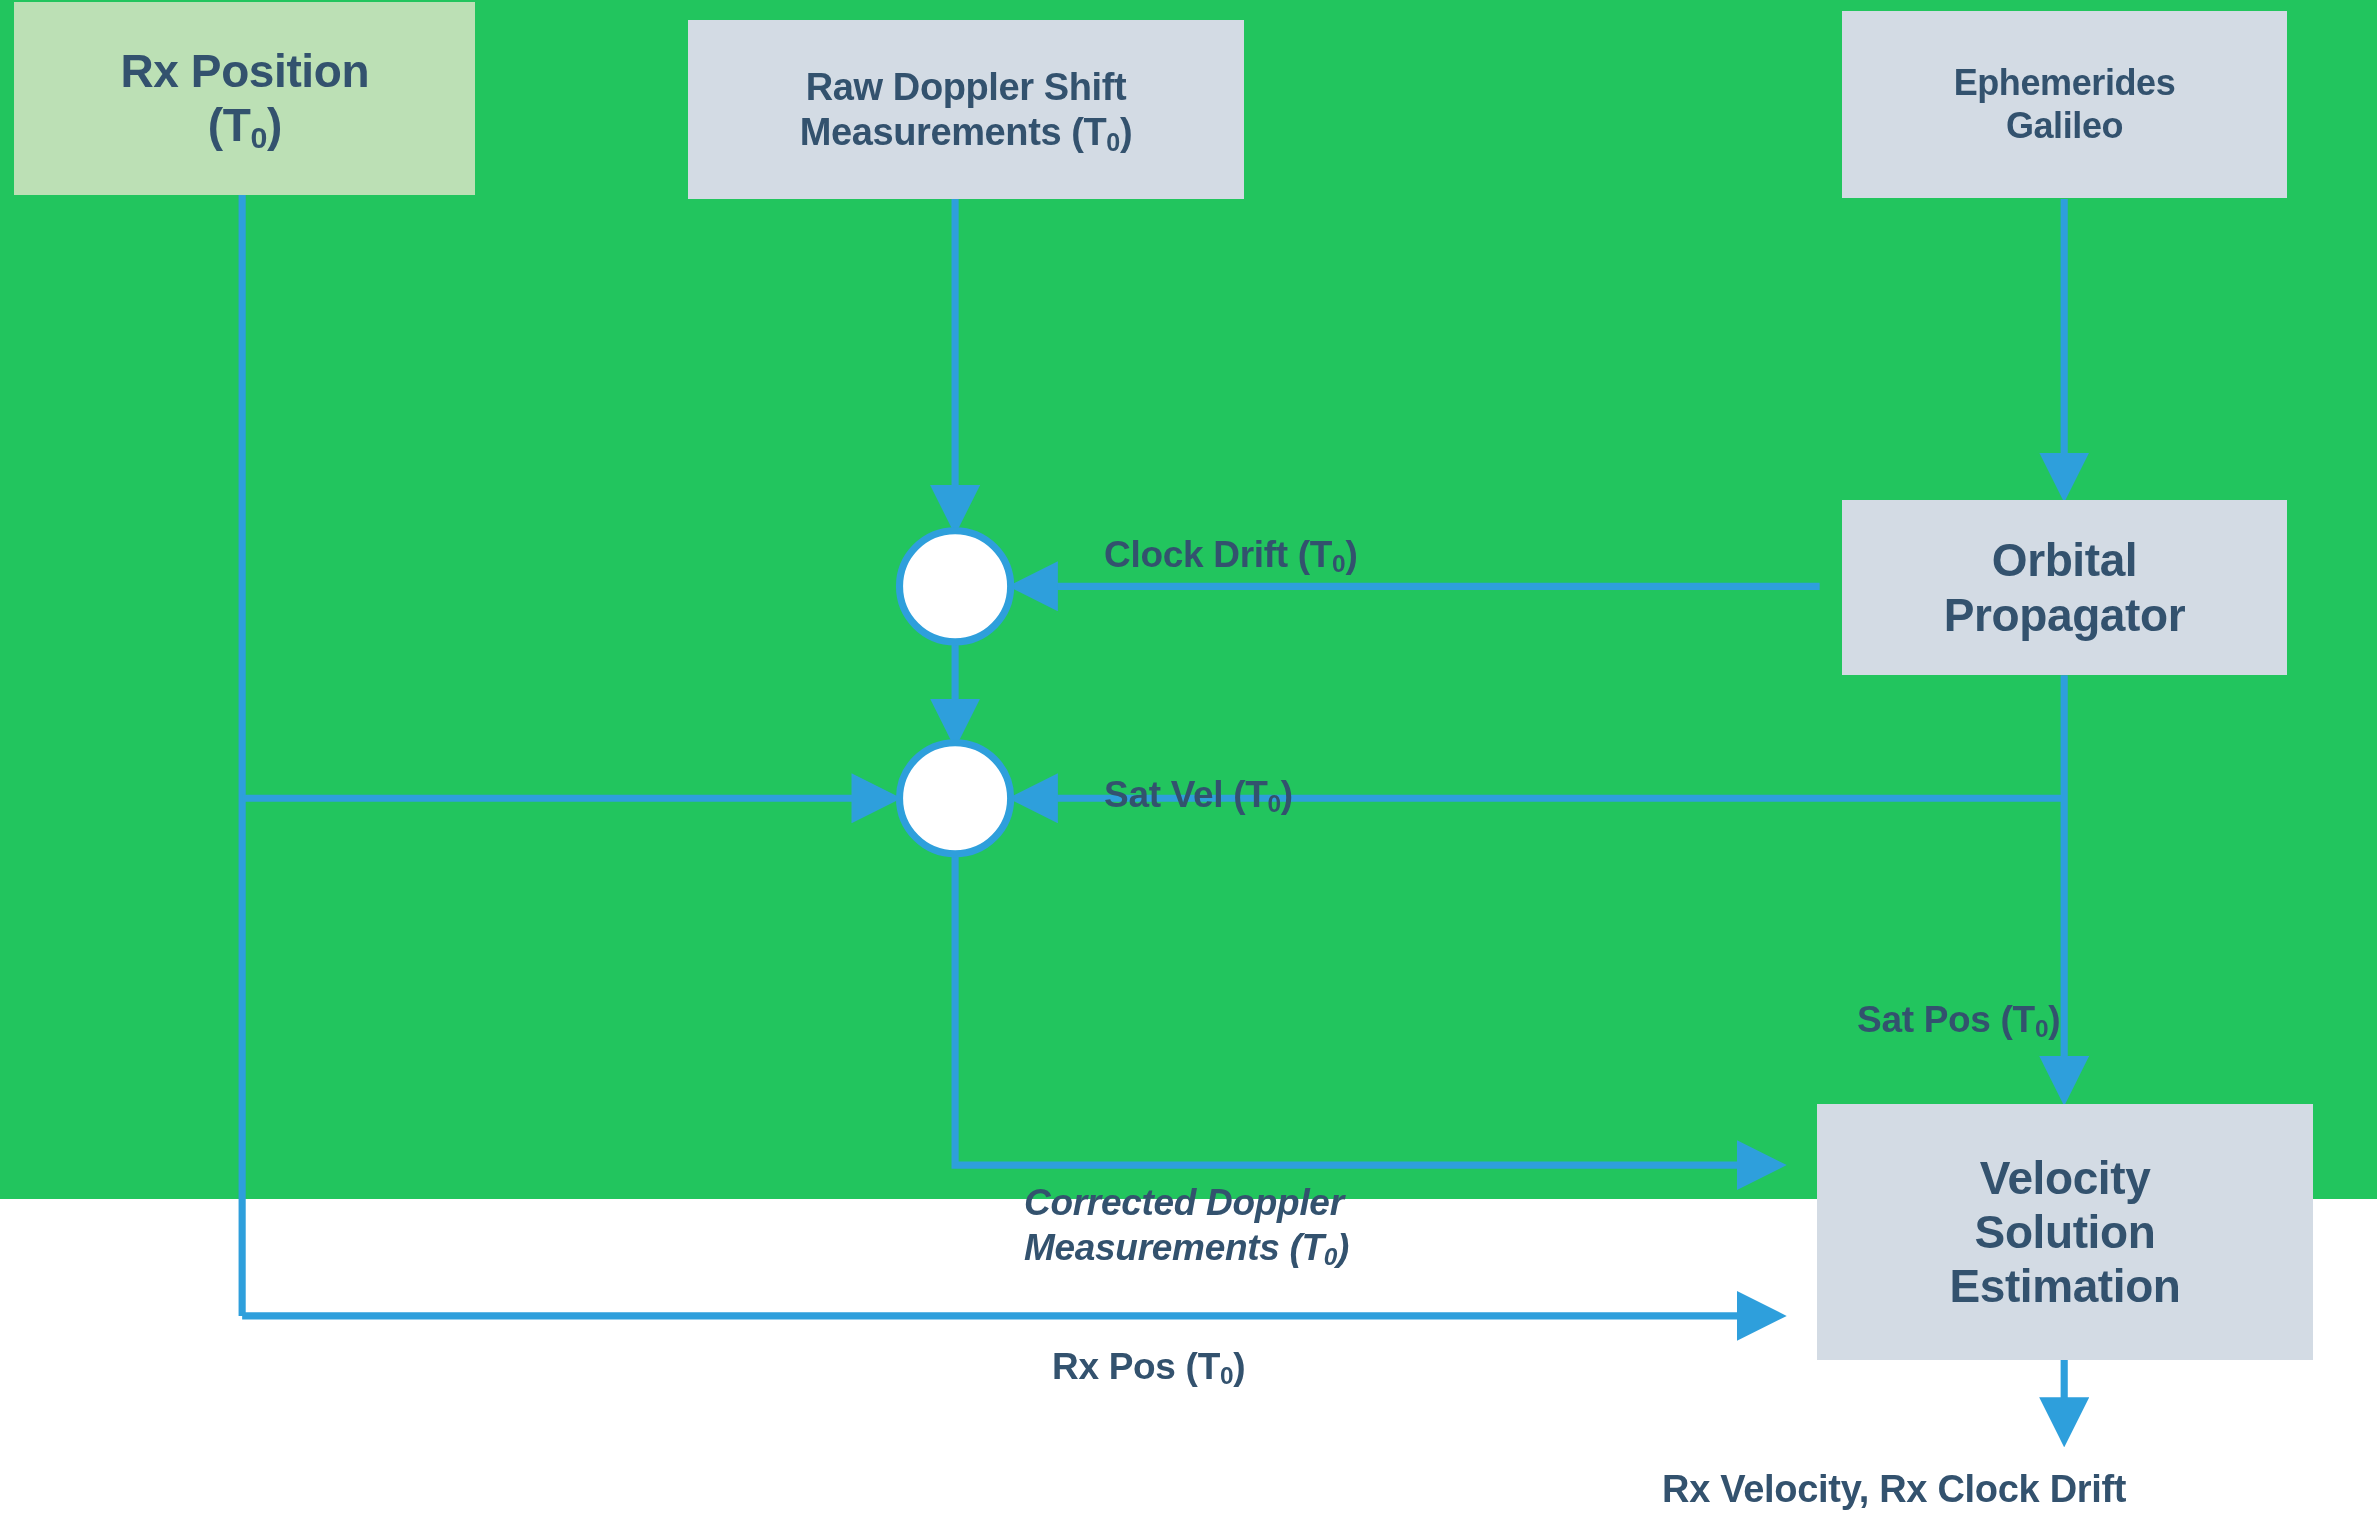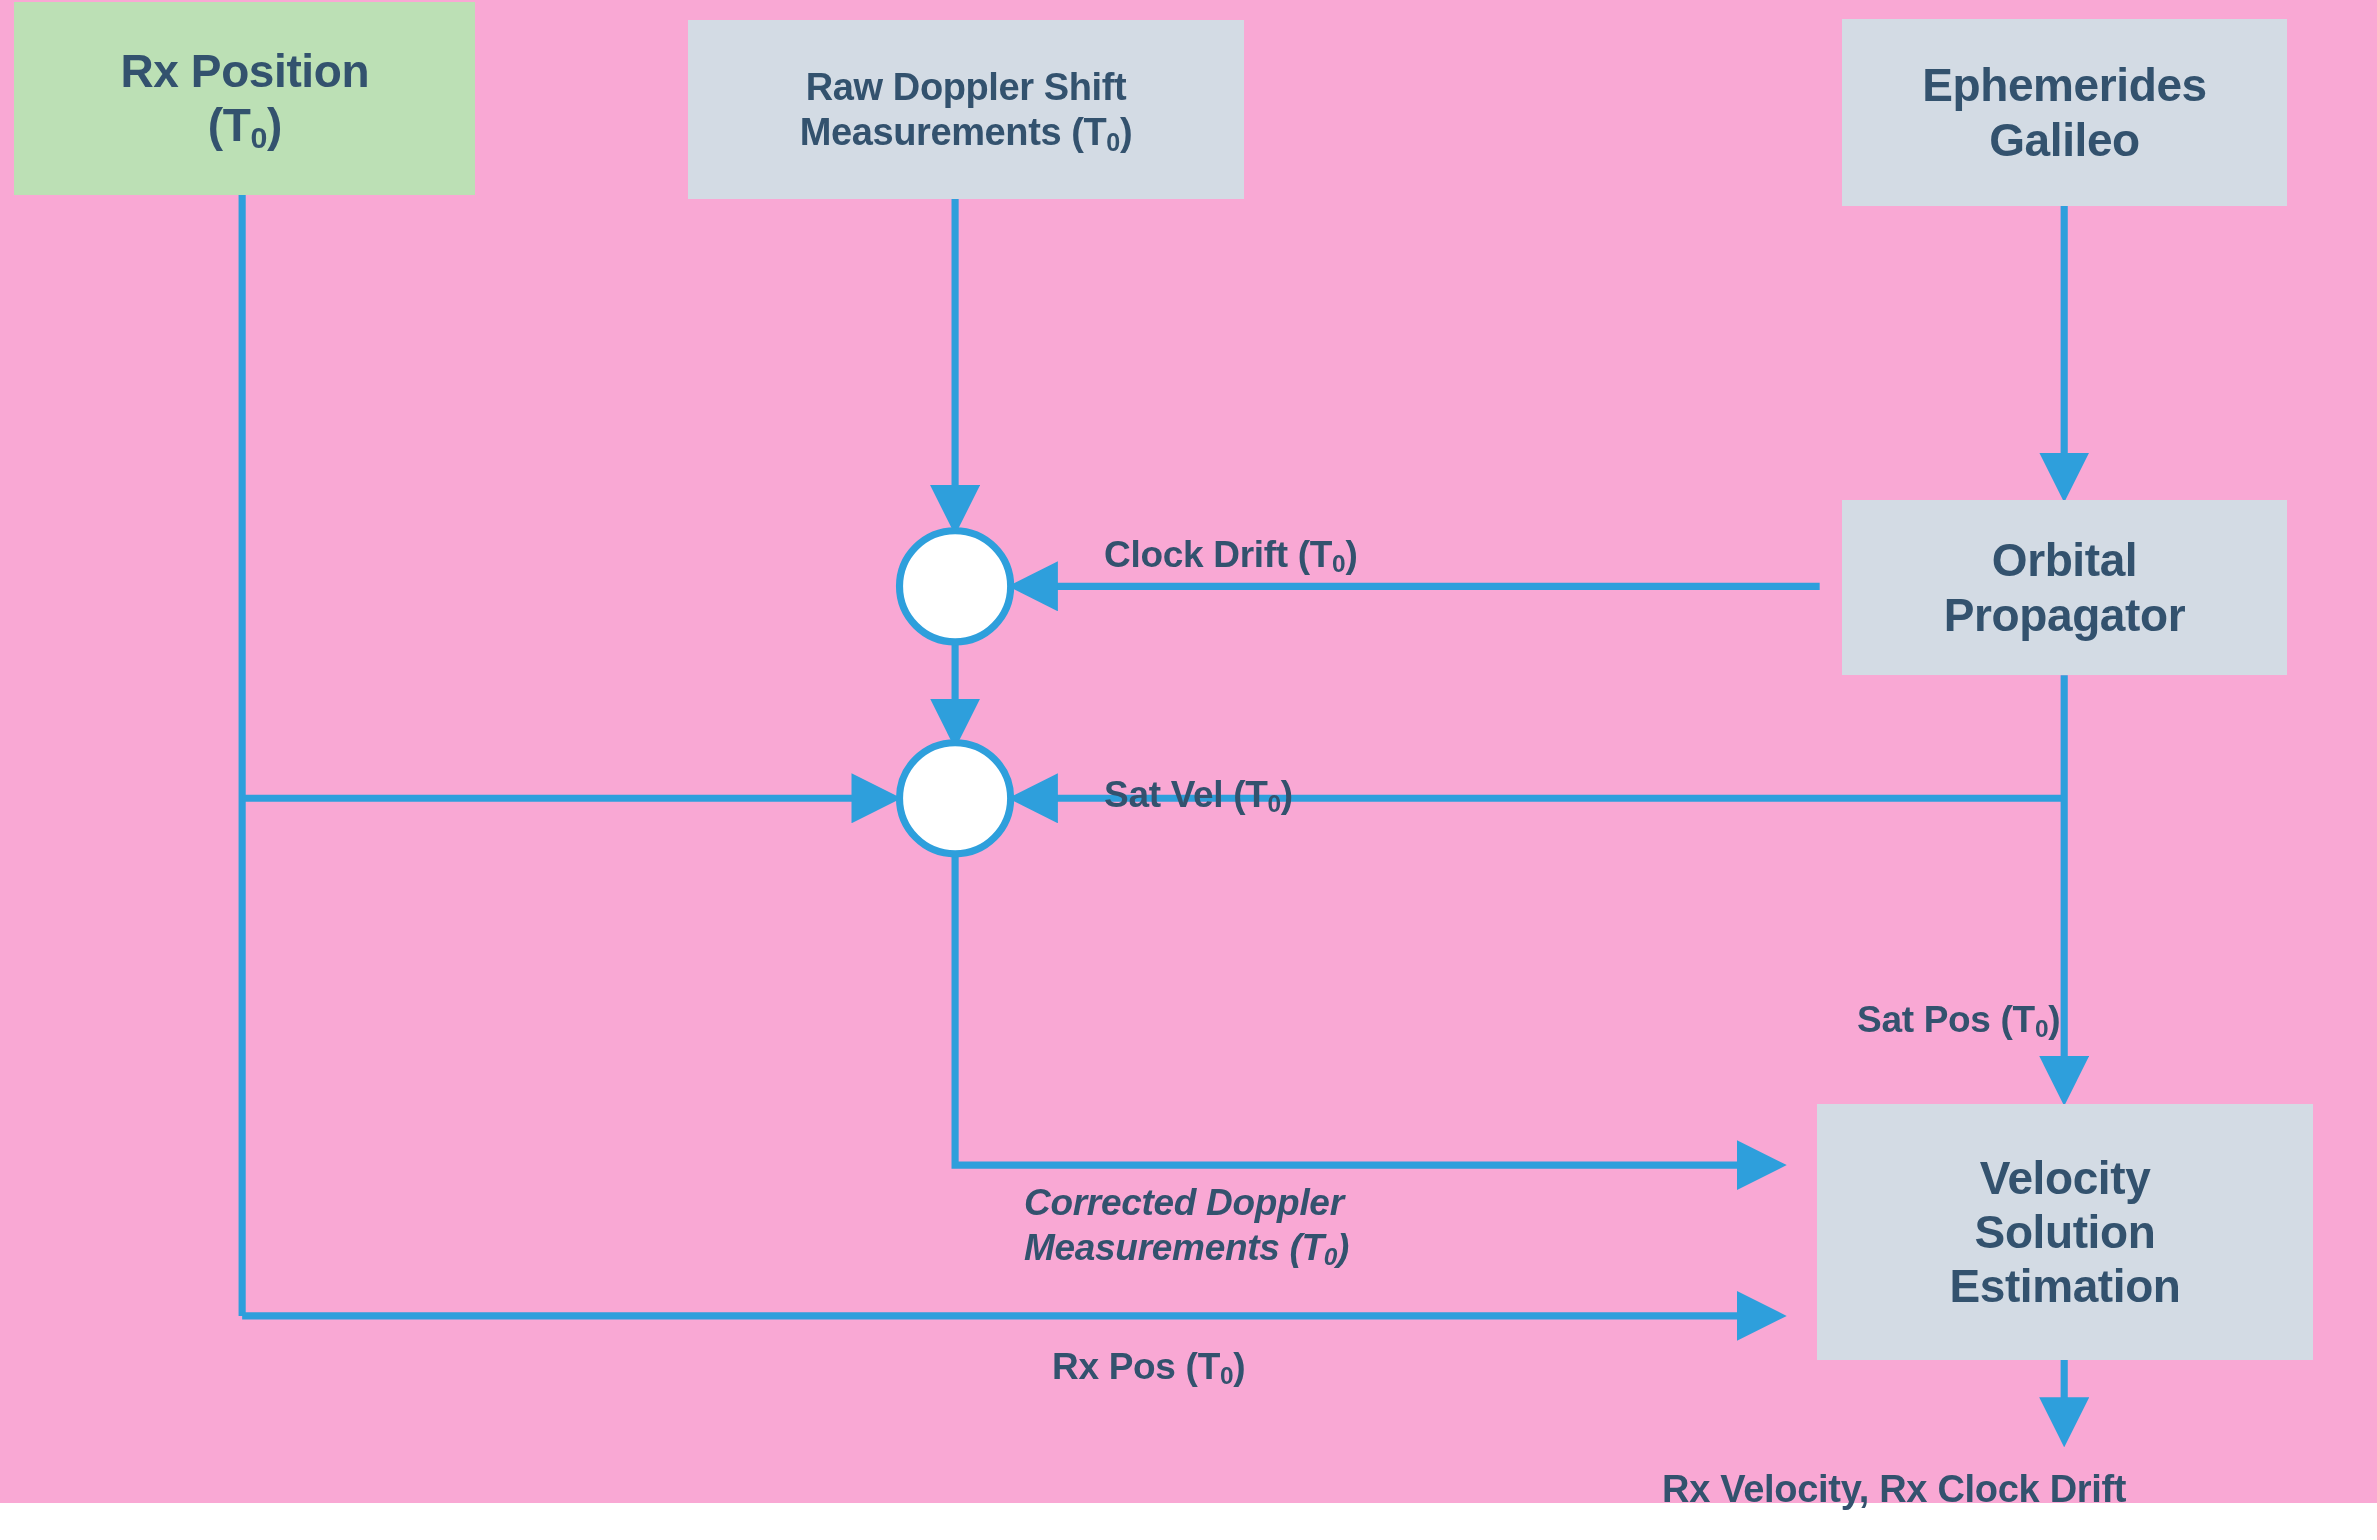--- a/index.html
+++ b/index.html
@@ -9,22 +9,22 @@
   }
   body {
     width: 2377px;
     height: 1541px;
     font-family: "Liberation Sans", sans-serif;
     overflow: hidden;
   }
   #diagram-root {
     position: relative;
     width: 2377px;
-    height: 1503px;
-    background: #f9a8d4;
+    height: 1199px;
+    background: #22c55e;
   }
   svg#flow {
     position: absolute;
     top: 0;
     left: 0;
     width: 2377px;
     height: 1541px;
   }
   .node-box {
     position: absolute;
@@ -108,21 +108,21 @@
   </svg>
 
   <div class="node-box box-green" style="left:14.3px; top:1.6px; width:461px; height:193px; font-size:46px;">
     <span class="node-label">Rx Position<br>(T<sub>0</sub>)</span>
   </div>
 
   <div class="node-box box-gray" style="left:688px; top:20px; width:556px; height:179px; font-size:38px;">
     <span class="node-label">Raw Doppler Shift<br>Measurements (T<sub>0</sub>)</span>
   </div>
 
-  <div class="node-box box-gray" style="left:1842px; top:19px; width:445px; height:187px; font-size:46px;">
+  <div class="node-box box-gray" style="left:1842px; top:11px; width:445px; height:187px; font-size:36px;">
     <span class="node-label">Ephemerides<br>Galileo</span>
   </div>
 
   <div class="node-box box-gray" style="left:1842px; top:500px; width:445px; height:175px; font-size:46px;">
     <span class="node-label">Orbital<br>Propagator</span>
   </div>
 
   <div class="node-box box-gray" style="left:1817px; top:1104px; width:496px; height:256px; font-size:46px;">
     <span class="node-label">Velocity<br>Solution<br>Estimation</span>
   </div>

